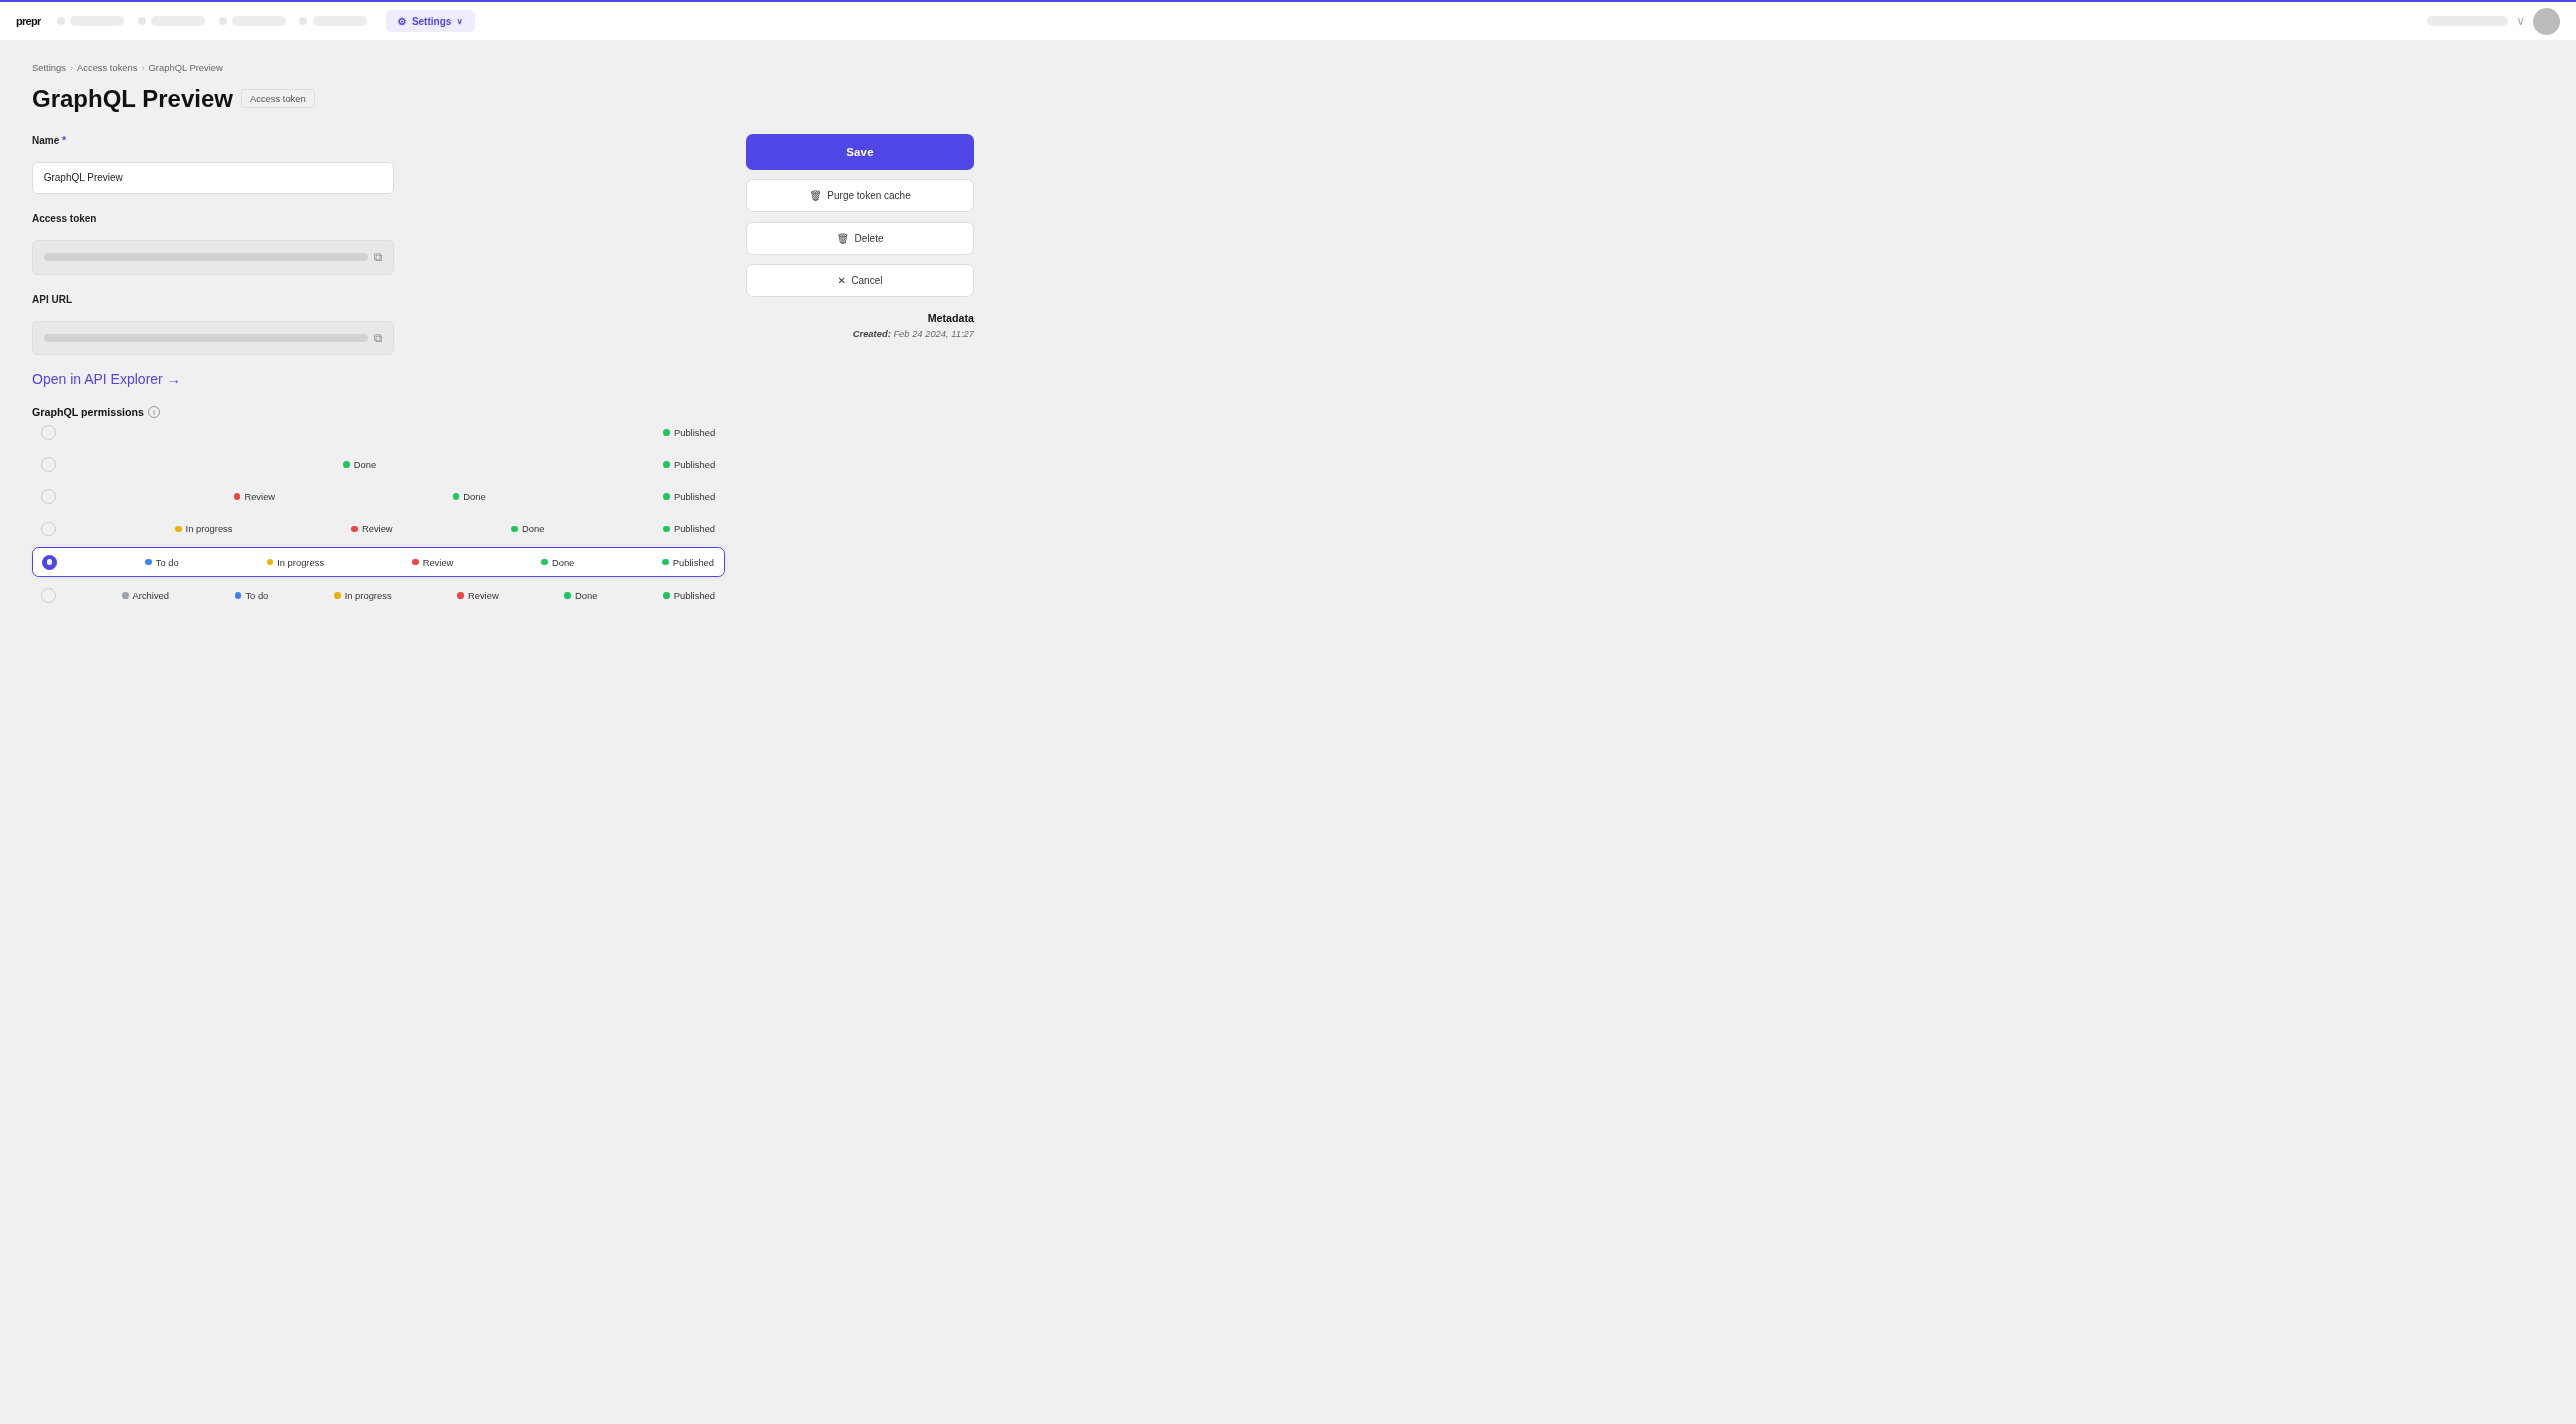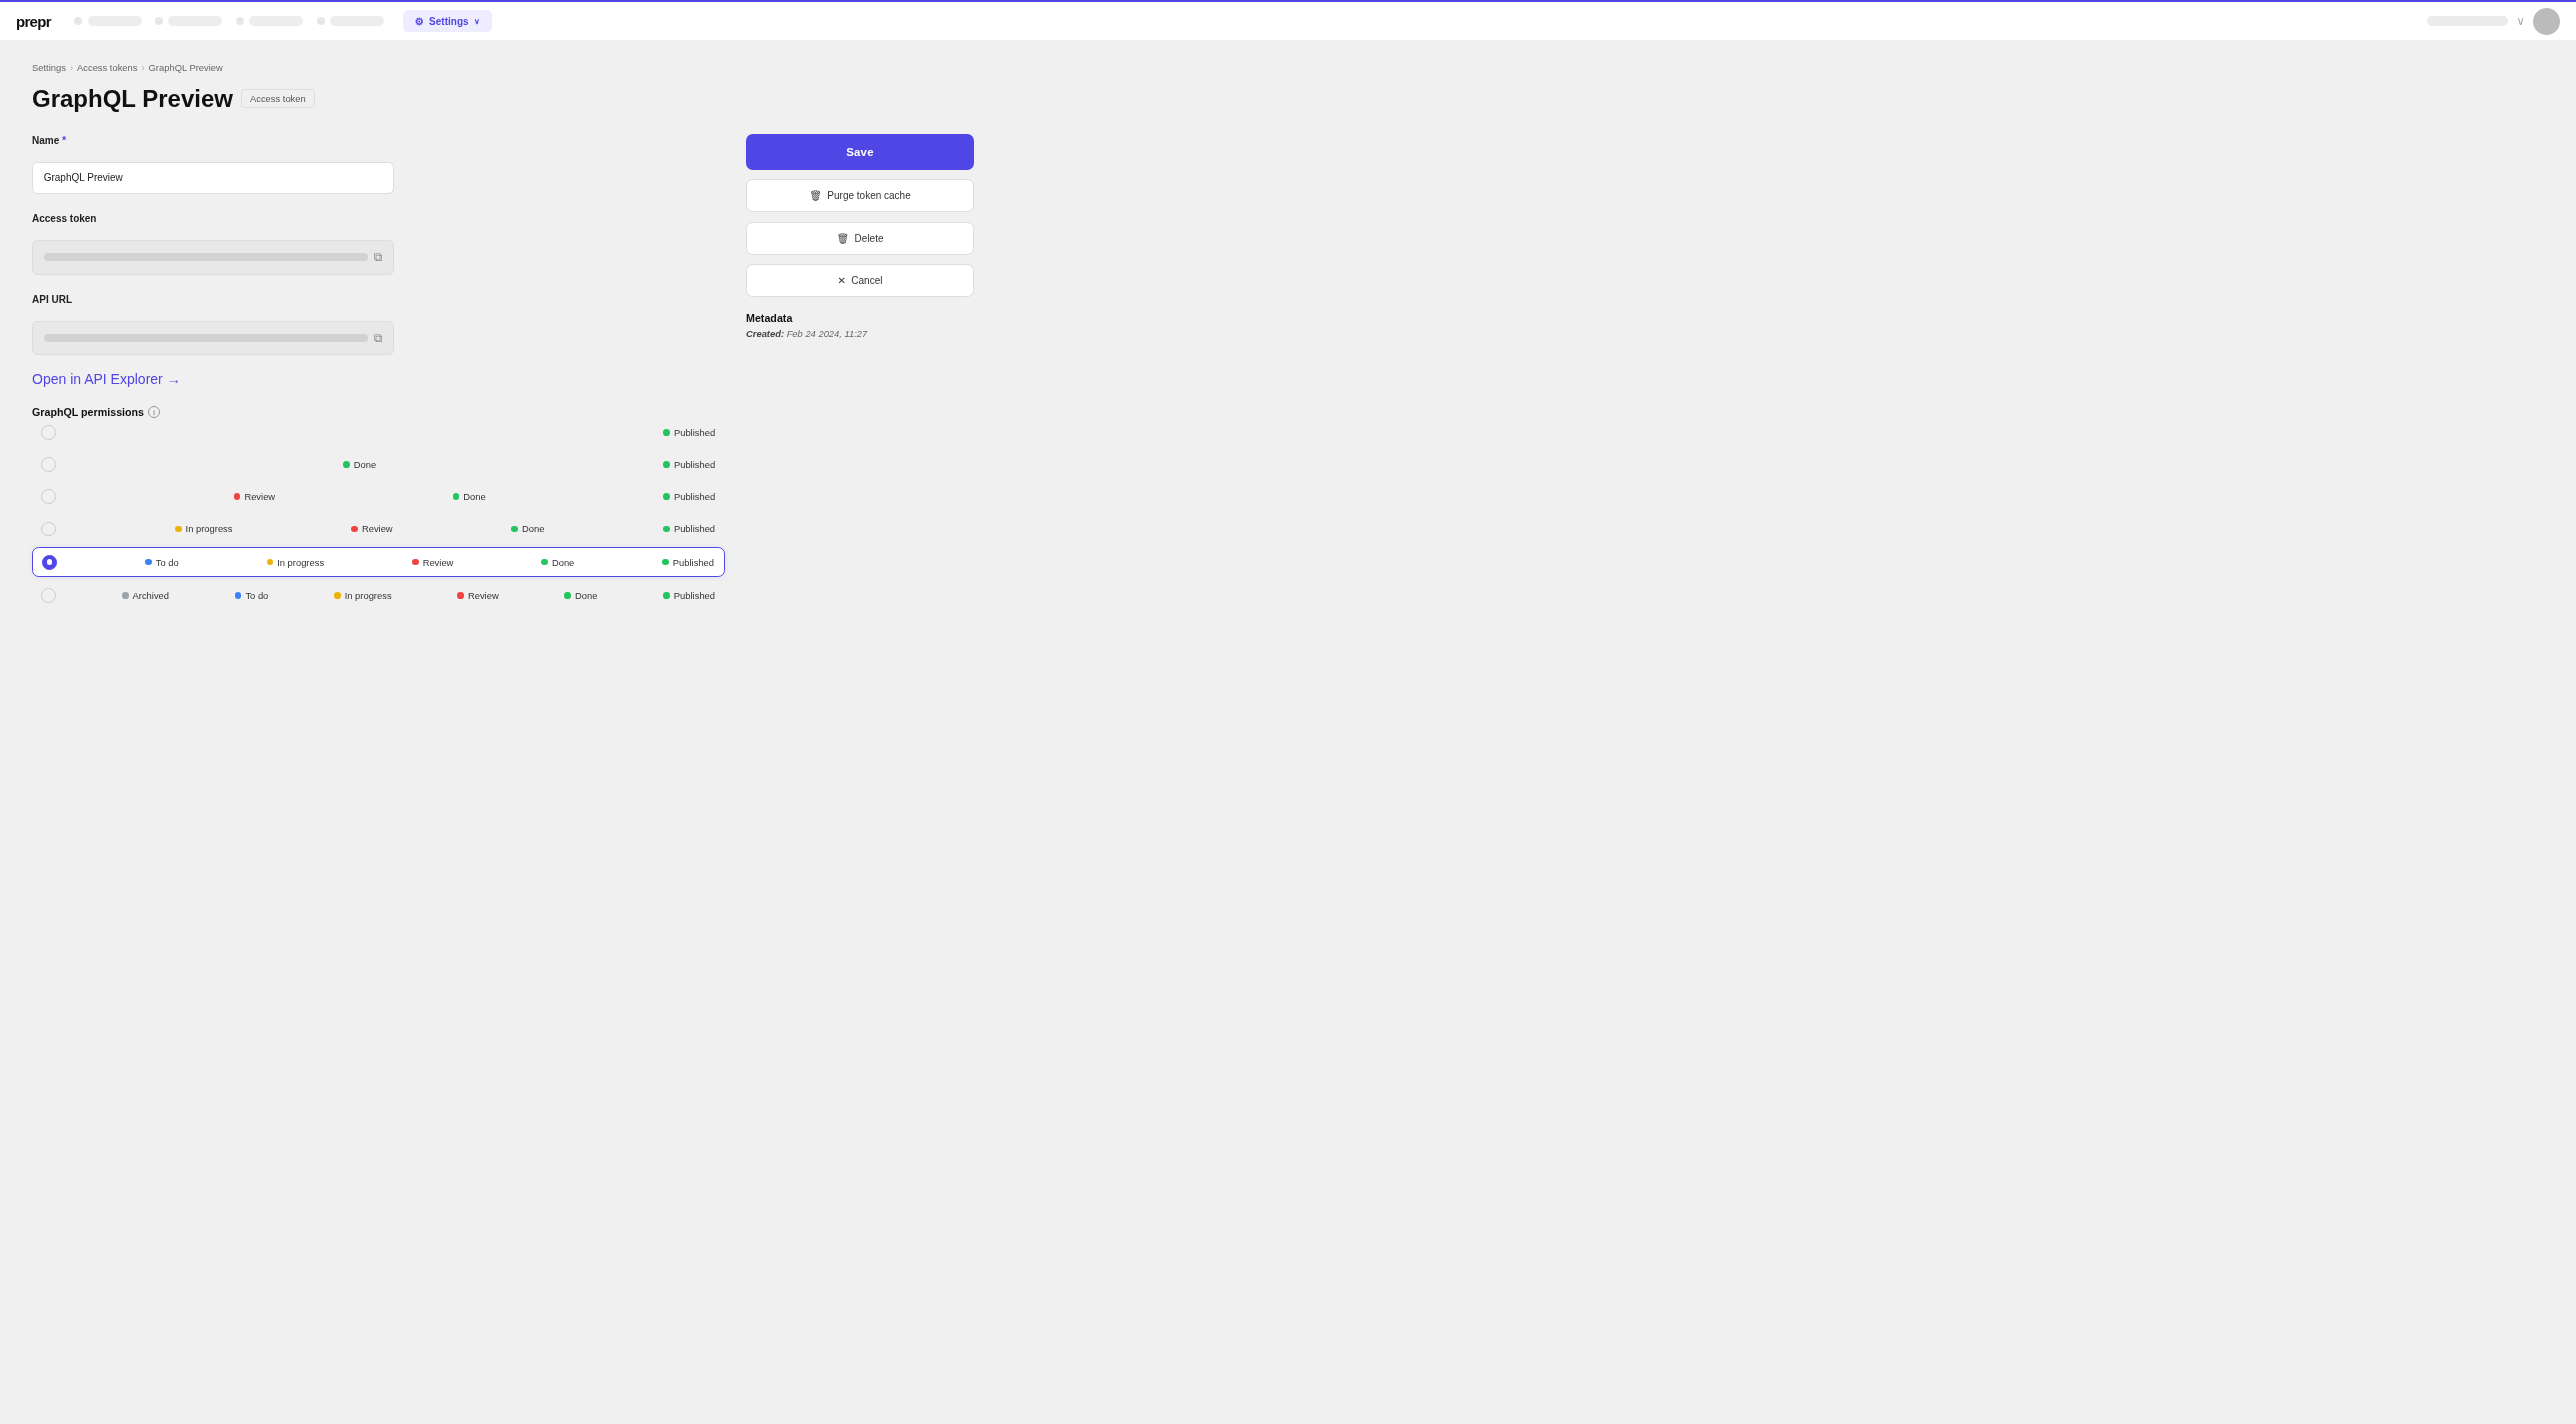--- a/index.html
+++ b/index.html
@@ -16,23 +16,23 @@
       align-items: center;
       background: #fff;
       border-top: 2px solid #4f46e5;
       padding: 0 16px;
       height: 40px;
       gap: 13.4px;
       position: relative;
     }
     .logo {
       font-weight: 800;
-      font-size: 15px;
+      font-size: 11px;
       color: #111;
-      margin-right: 10px;
+      margin-right: 3px;
       letter-spacing: -0.7px;
     }
     .nav-placeholder {
       display: flex;
       align-items: center;
       gap: 5.4px;
       opacity: 0.35;
     }
     .nav-dot {
       width: 8px; height: 8px;
@@ -307,20 +307,21 @@
       width: 100%;
       cursor: pointer;
       display: flex;
       align-items: center;
       justify-content: center;
       gap: 5.4px;
     }
 
     .metadata-section {
       margin-top: 5.4px;
+      text-align: right;
     }
     .metadata-title {
       font-size: 10.7px;
       font-weight: 700;
       color: #111;
       margin-bottom: 4px;
     }
     .metadata-row {
       font-size: 9.4px;
       color: #666;

